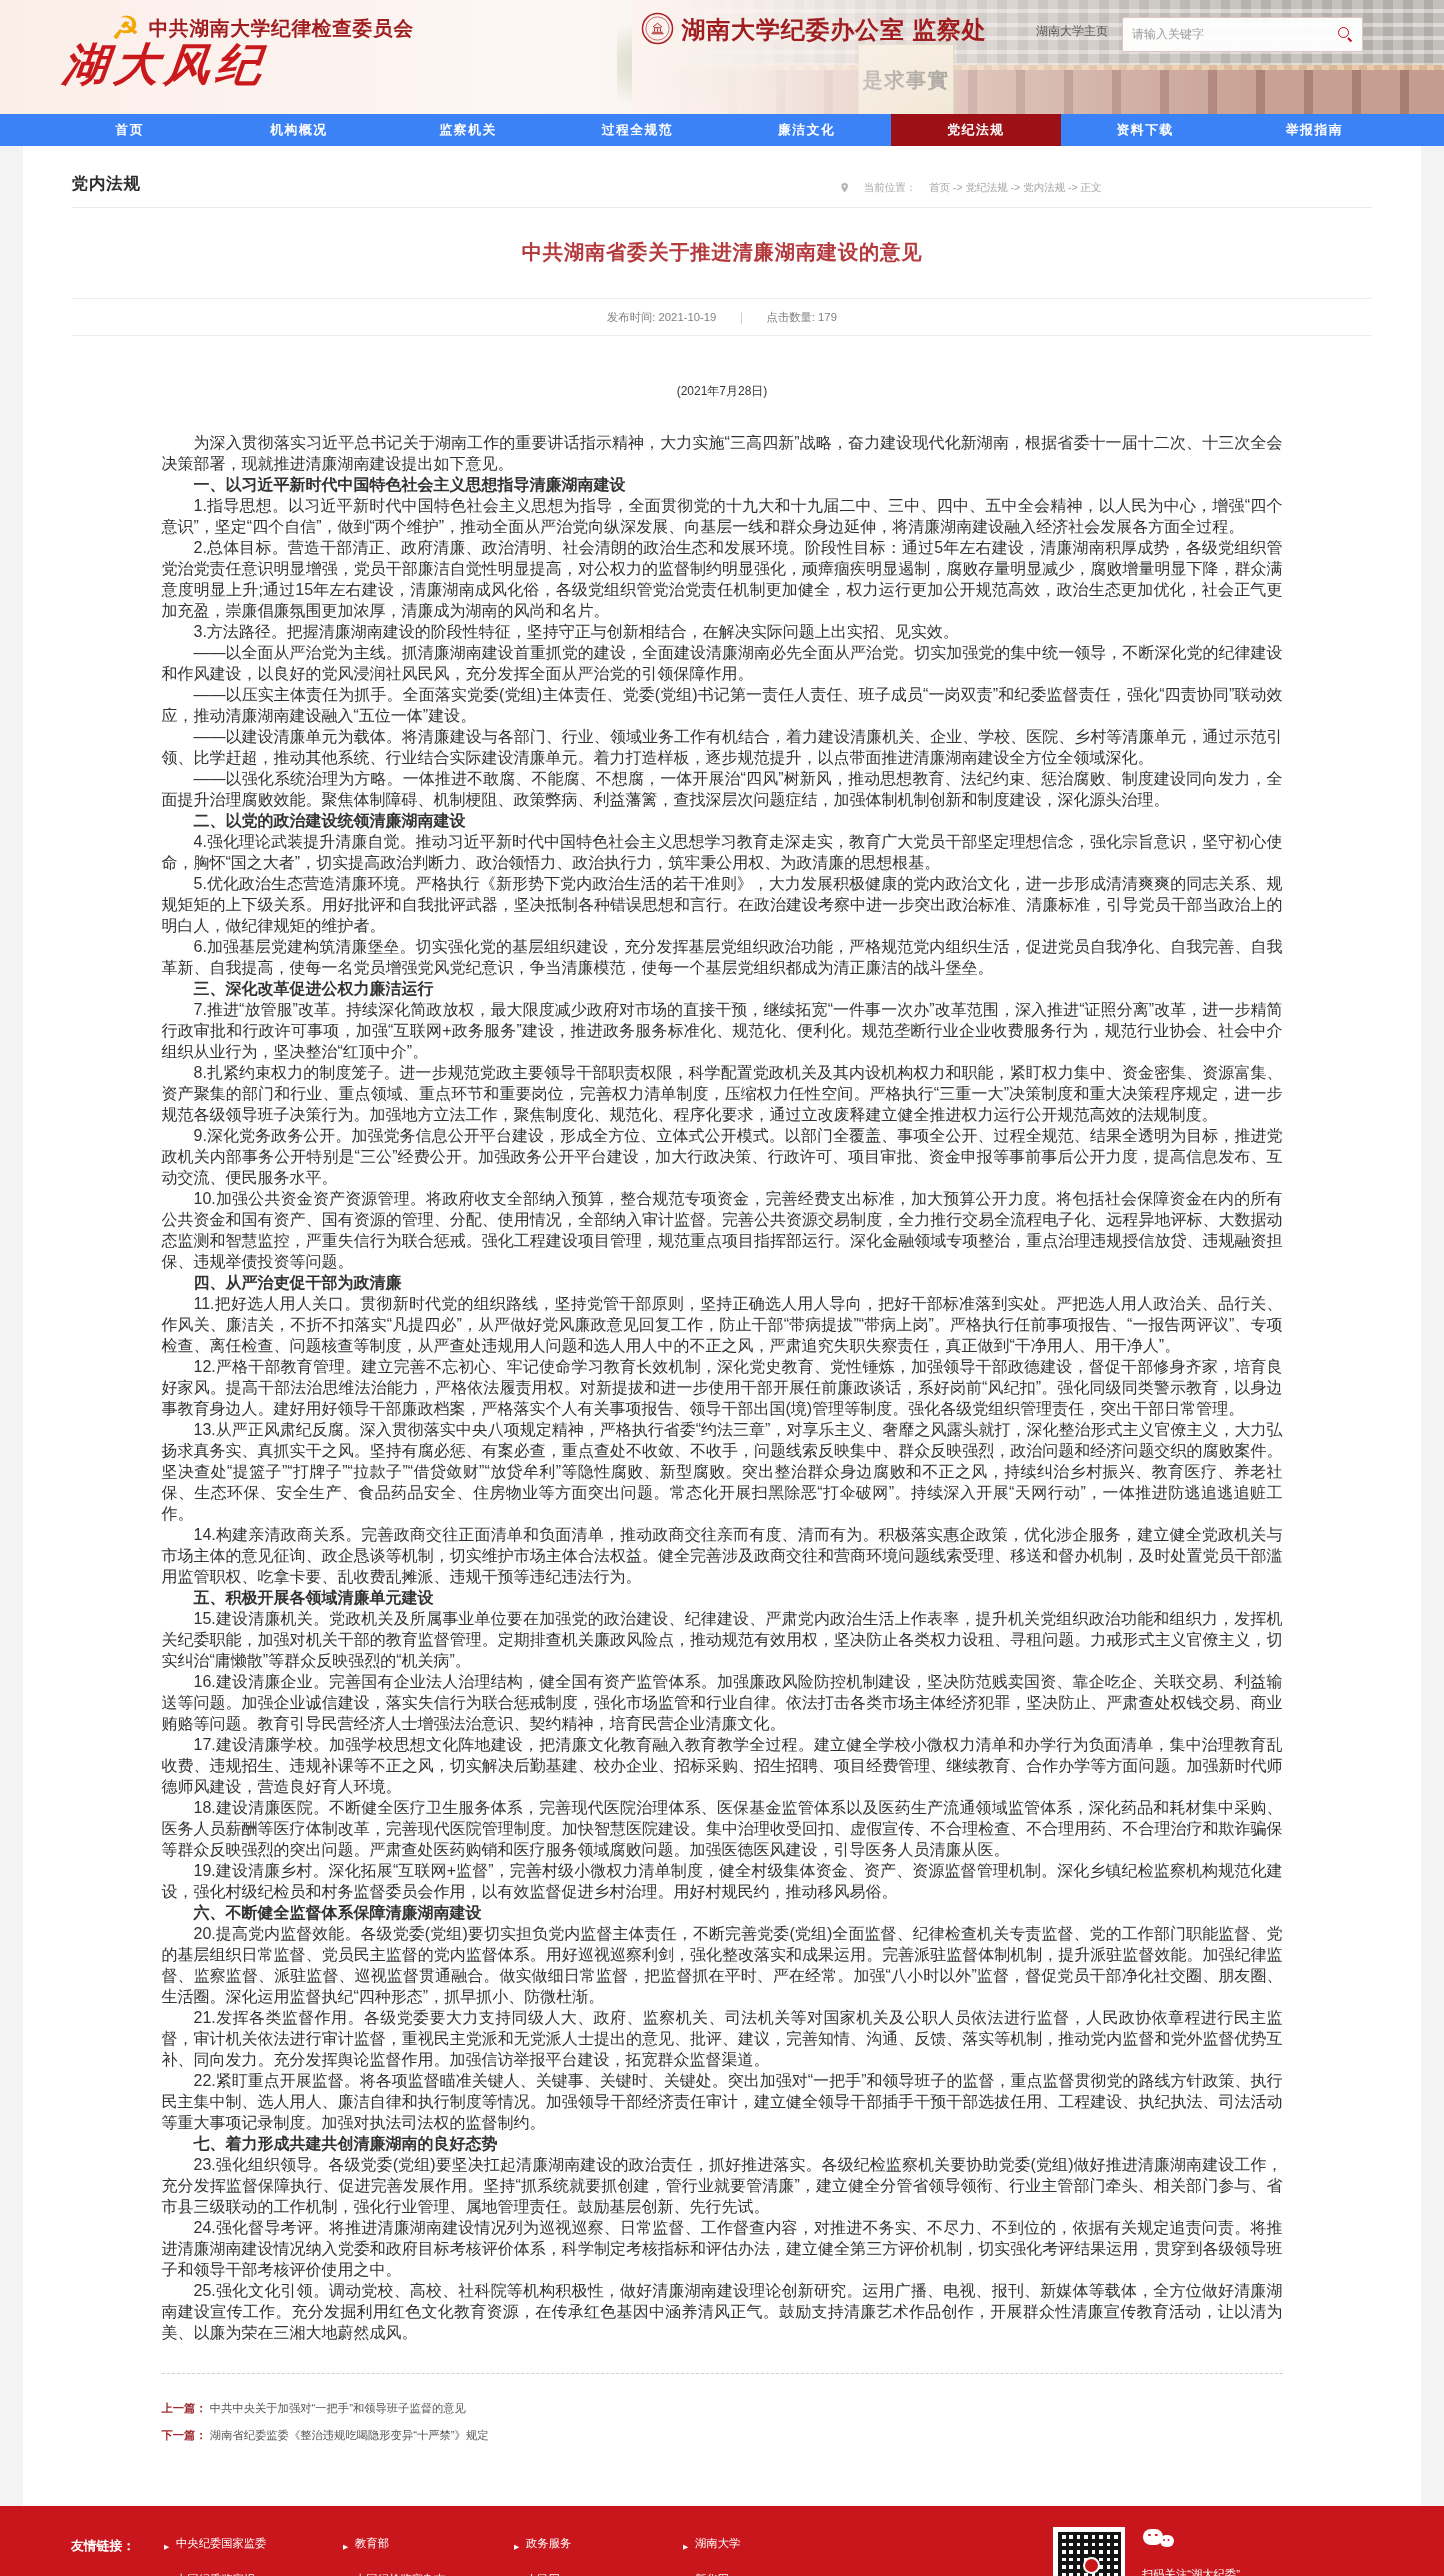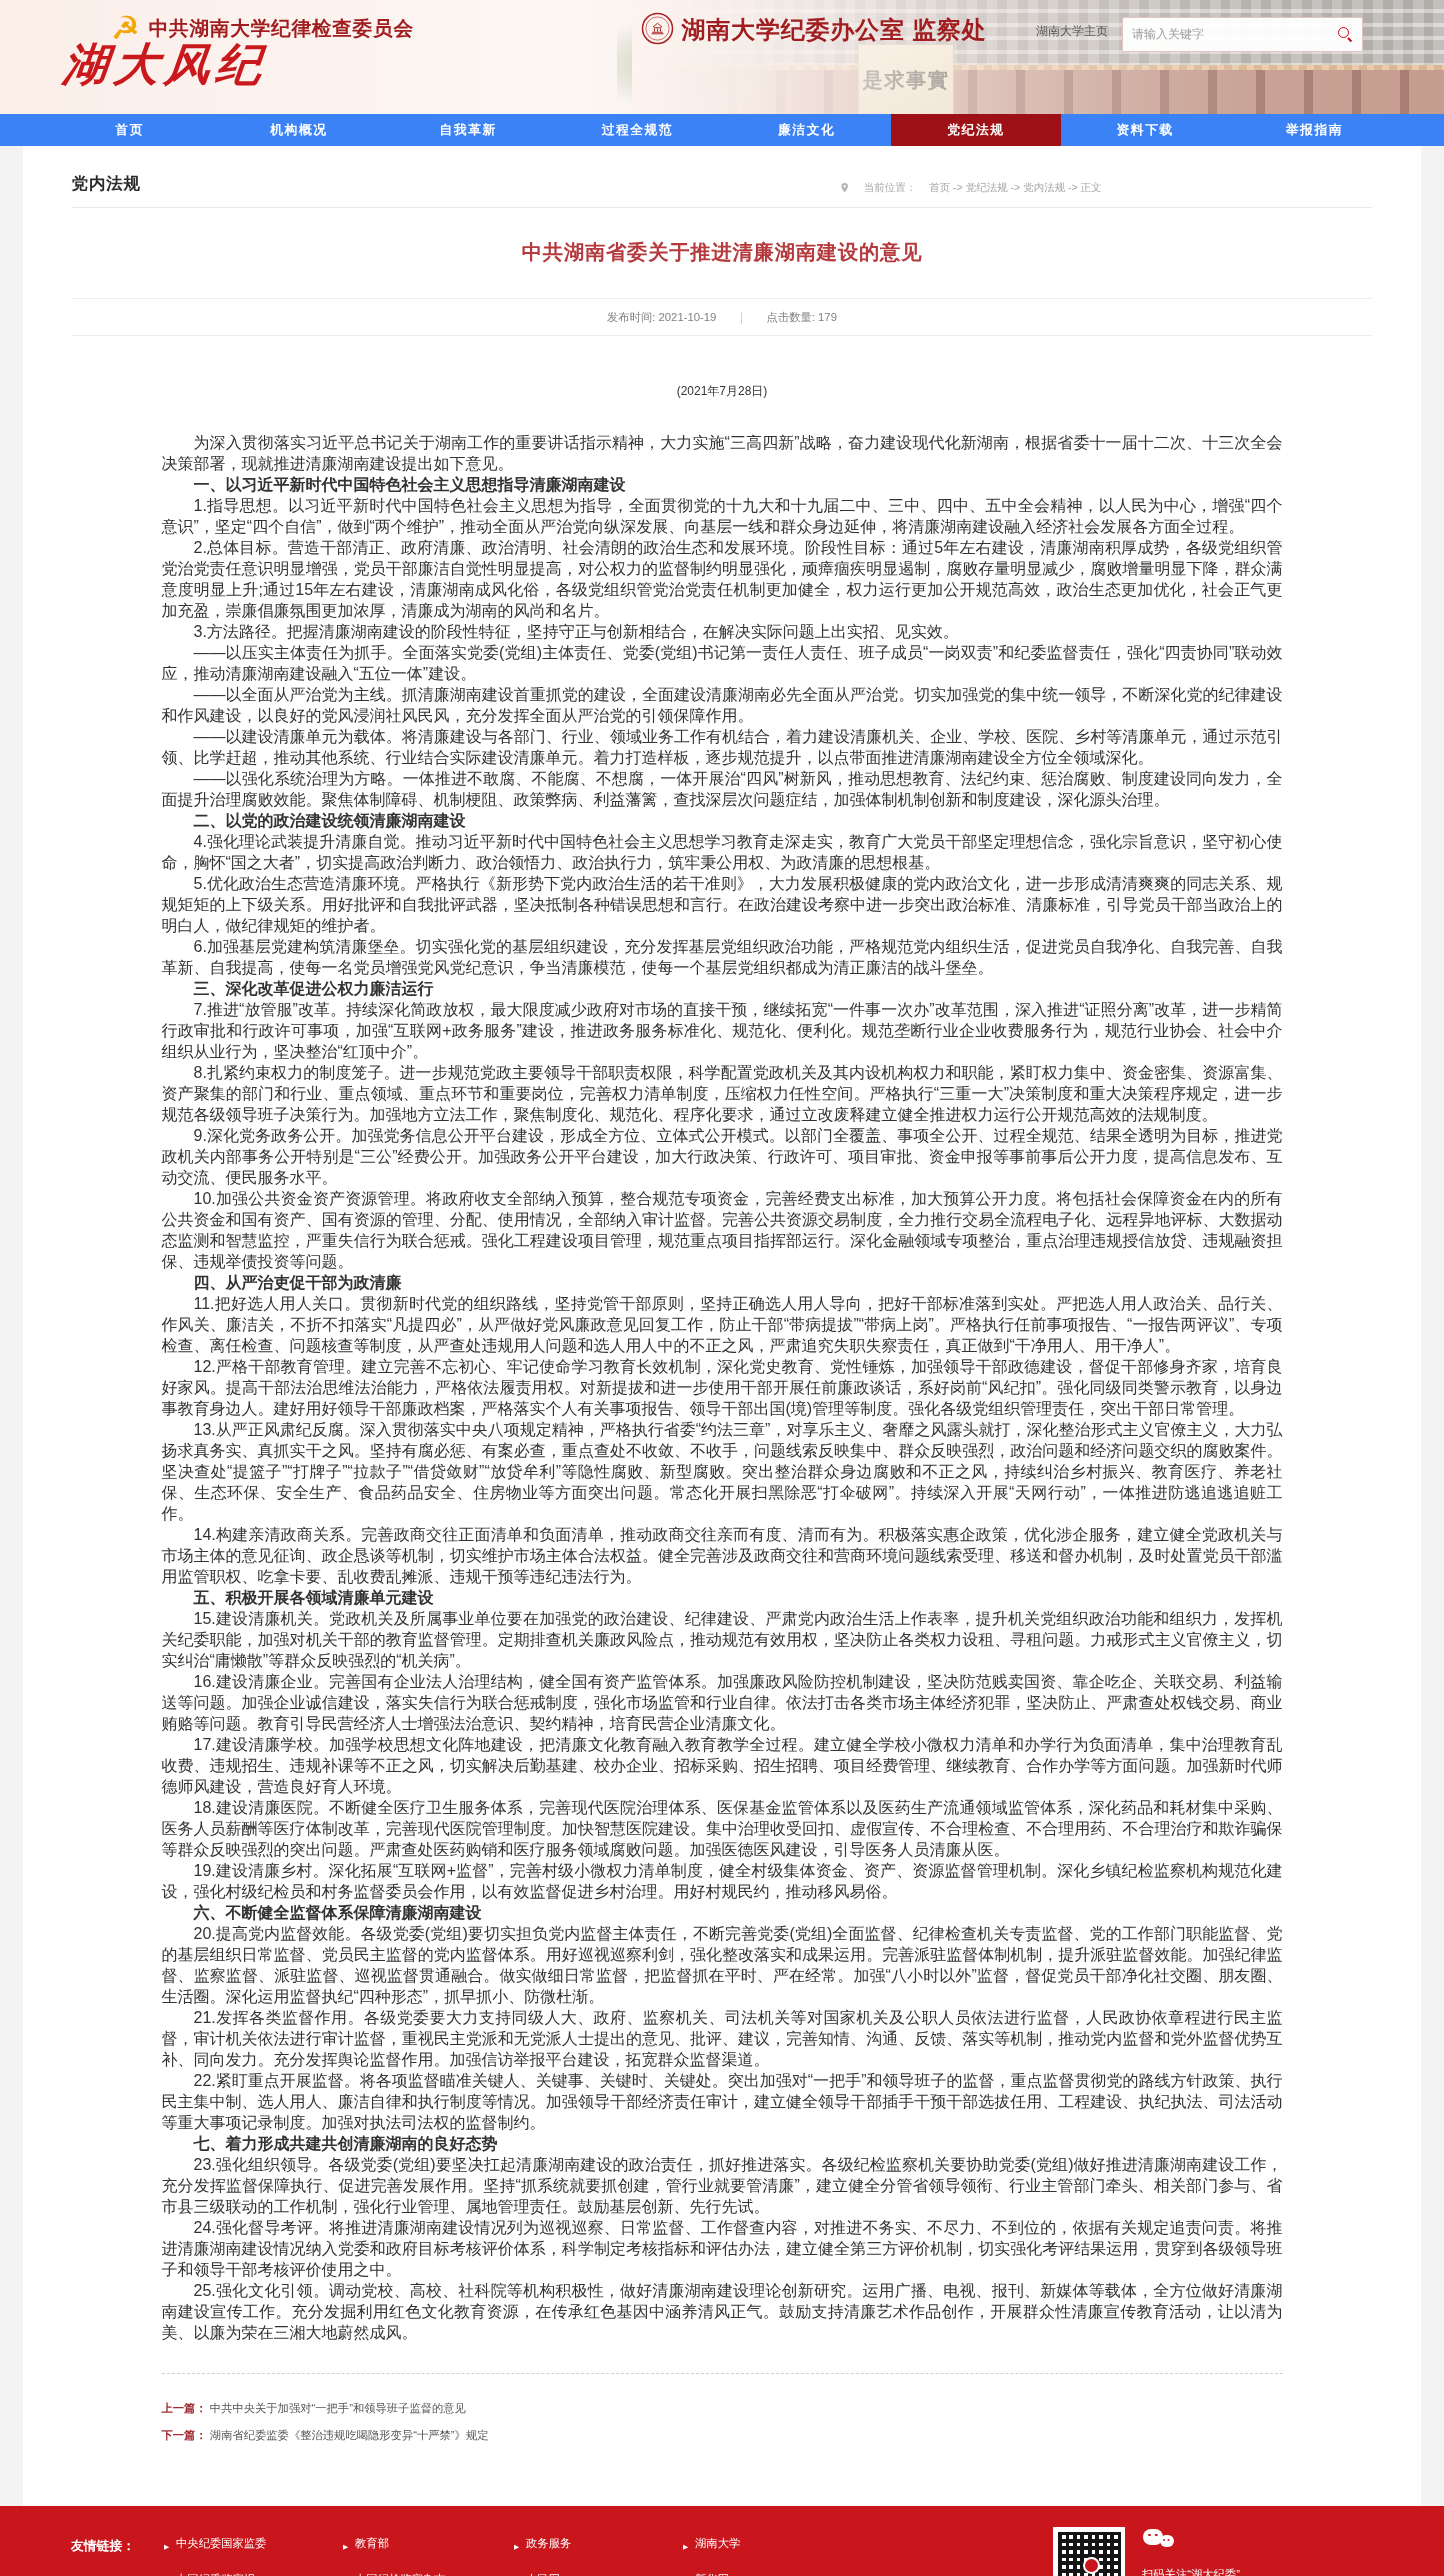--- a/index.html
+++ b/index.html
@@ -144,21 +144,21 @@
 
     <div class="search-box">
       <input type="text" placeholder="请输入关键字" style="">
       <span class="mag"></span>
     </div>
   </div>
 
   <div class="nav" id="nav">
       <div class="nav-item">首页</div>
       <div class="nav-item">机构概况</div>
-      <div class="nav-item">自我革新</div>
+      <div class="nav-item">监察机关</div>
       <div class="nav-item">过程全规范</div>
       <div class="nav-item">廉洁文化</div>
       <div class="nav-item active">党纪法规</div>
       <div class="nav-item">资料下载</div>
       <div class="nav-item">举报指南</div>
     </div>
 
   <div class="content">
 
     <div class="page-head">
@@ -184,22 +184,22 @@
     <div class="meta-hr-bot"></div>
 
     <div class="article-body">
       <div class="dateline">(2021年7月28日)</div>
       <div id="paragraphs">
           <p class="body-p">为深入贯彻落实习近平总书记关于湖南工作的重要讲话指示精神，大力实施“三高四新”战略，奋力建设现代化新湖南，根据省委十一届十二次、十三次全会决策部署，现就推进清廉湖南建设提出如下意见。</p>
           <p class="body-h">一、以习近平新时代中国特色社会主义思想指导清廉湖南建设</p>
           <p class="body-p">1.指导思想。以习近平新时代中国特色社会主义思想为指导，全面贯彻党的十九大和十九届二中、三中、四中、五中全会精神，以人民为中心，增强“四个意识”，坚定“四个自信”，做到“两个维护”，推动全面从严治党向纵深发展、向基层一线和群众身边延伸，将清廉湖南建设融入经济社会发展各方面全过程。</p>
           <p class="body-p">2.总体目标。营造干部清正、政府清廉、政治清明、社会清朗的政治生态和发展环境。阶段性目标：通过5年左右建设，清廉湖南积厚成势，各级党组织管党治党责任意识明显增强，党员干部廉洁自觉性明显提高，对公权力的监督制约明显强化，顽瘴痼疾明显遏制，腐败存量明显减少，腐败增量明显下降，群众满意度明显上升;通过15年左右建设，清廉湖南成风化俗，各级党组织管党治党责任机制更加健全，权力运行更加公开规范高效，政治生态更加优化，社会正气更加充盈，崇廉倡廉氛围更加浓厚，清廉成为湖南的风尚和名片。</p>
           <p class="body-p">3.方法路径。把握清廉湖南建设的阶段性特征，坚持守正与创新相结合，在解决实际问题上出实招、见实效。</p>
+          <p class="body-p">——以全面从严治党为主线。抓清廉湖南建设首重抓党的建设，全面建设清廉湖南必先全面从严治党。切实加强党的集中统一领导，不断深化党的纪律建设和作风建设，以良好的党风浸润社风民风，充分发挥全面从严治党的引领保障作用。</p>
           <p class="body-p">——以压实主体责任为抓手。全面落实党委(党组)主体责任、党委(党组)书记第一责任人责任、班子成员“一岗双责”和纪委监督责任，强化“四责协同”联动效应，推动清廉湖南建设融入“五位一体”建设。</p>
-          <p class="body-p">——以全面从严治党为主线。抓清廉湖南建设首重抓党的建设，全面建设清廉湖南必先全面从严治党。切实加强党的集中统一领导，不断深化党的纪律建设和作风建设，以良好的党风浸润社风民风，充分发挥全面从严治党的引领保障作用。</p>
           <p class="body-p">——以建设清廉单元为载体。将清廉建设与各部门、行业、领域业务工作有机结合，着力建设清廉机关、企业、学校、医院、乡村等清廉单元，通过示范引领、比学赶超，推动其他系统、行业结合实际建设清廉单元。着力打造样板，逐步规范提升，以点带面推进清廉湖南建设全方位全领域深化。</p>
           <p class="body-p">——以强化系统治理为方略。一体推进不敢腐、不能腐、不想腐，一体开展治“四风”树新风，推动思想教育、法纪约束、惩治腐败、制度建设同向发力，全面提升治理腐败效能。聚焦体制障碍、机制梗阻、政策弊病、利益藩篱，查找深层次问题症结，加强体制机制创新和制度建设，深化源头治理。</p>
           <p class="body-h">二、以党的政治建设统领清廉湖南建设</p>
           <p class="body-p">4.强化理论武装提升清廉自觉。推动习近平新时代中国特色社会主义思想学习教育走深走实，教育广大党员干部坚定理想信念，强化宗旨意识，坚守初心使命，胸怀“国之大者”，切实提高政治判断力、政治领悟力、政治执行力，筑牢秉公用权、为政清廉的思想根基。</p>
           <p class="body-p">5.优化政治生态营造清廉环境。严格执行《新形势下党内政治生活的若干准则》，大力发展积极健康的党内政治文化，进一步形成清清爽爽的同志关系、规规矩矩的上下级关系。用好批评和自我批评武器，坚决抵制各种错误思想和言行。在政治建设考察中进一步突出政治标准、清廉标准，引导党员干部当政治上的明白人，做纪律规矩的维护者。</p>
           <p class="body-p">6.加强基层党建构筑清廉堡垒。切实强化党的基层组织建设，充分发挥基层党组织政治功能，严格规范党内组织生活，促进党员自我净化、自我完善、自我革新、自我提高，使每一名党员增强党风党纪意识，争当清廉模范，使每一个基层党组织都成为清正廉洁的战斗堡垒。</p>
           <p class="body-h">三、深化改革促进公权力廉洁运行</p>
           <p class="body-p">7.推进“放管服”改革。持续深化简政放权，最大限度减少政府对市场的直接干预，继续拓宽“一件事一次办”改革范围，深入推进“证照分离”改革，进一步精简行政审批和行政许可事项，加强“互联网+政务服务”建设，推进政务服务标准化、规范化、便利化。规范垄断行业企业收费服务行为，规范行业协会、社会中介组织从业行为，坚决整治“红顶中介”。</p>
           <p class="body-p">8.扎紧约束权力的制度笼子。进一步规范党政主要领导干部职责权限，科学配置党政机关及其内设机构权力和职能，紧盯权力集中、资金密集、资源富集、资产聚集的部门和行业、重点领域、重点环节和重要岗位，完善权力清单制度，压缩权力任性空间。严格执行“三重一大”决策制度和重大决策程序规定，进一步规范各级领导班子决策行为。加强地方立法工作，聚焦制度化、规范化、程序化要求，通过立改废释建立健全推进权力运行公开规范高效的法规制度。</p>
           <p class="body-p">9.深化党务政务公开。加强党务信息公开平台建设，形成全方位、立体式公开模式。以部门全覆盖、事项全公开、过程全规范、结果全透明为目标，推进党政机关内部事务公开特别是“三公”经费公开。加强政务公开平台建设，加大行政决策、行政许可、项目审批、资金申报等事前事后公开力度，提高信息发布、互动交流、便民服务水平。</p>

